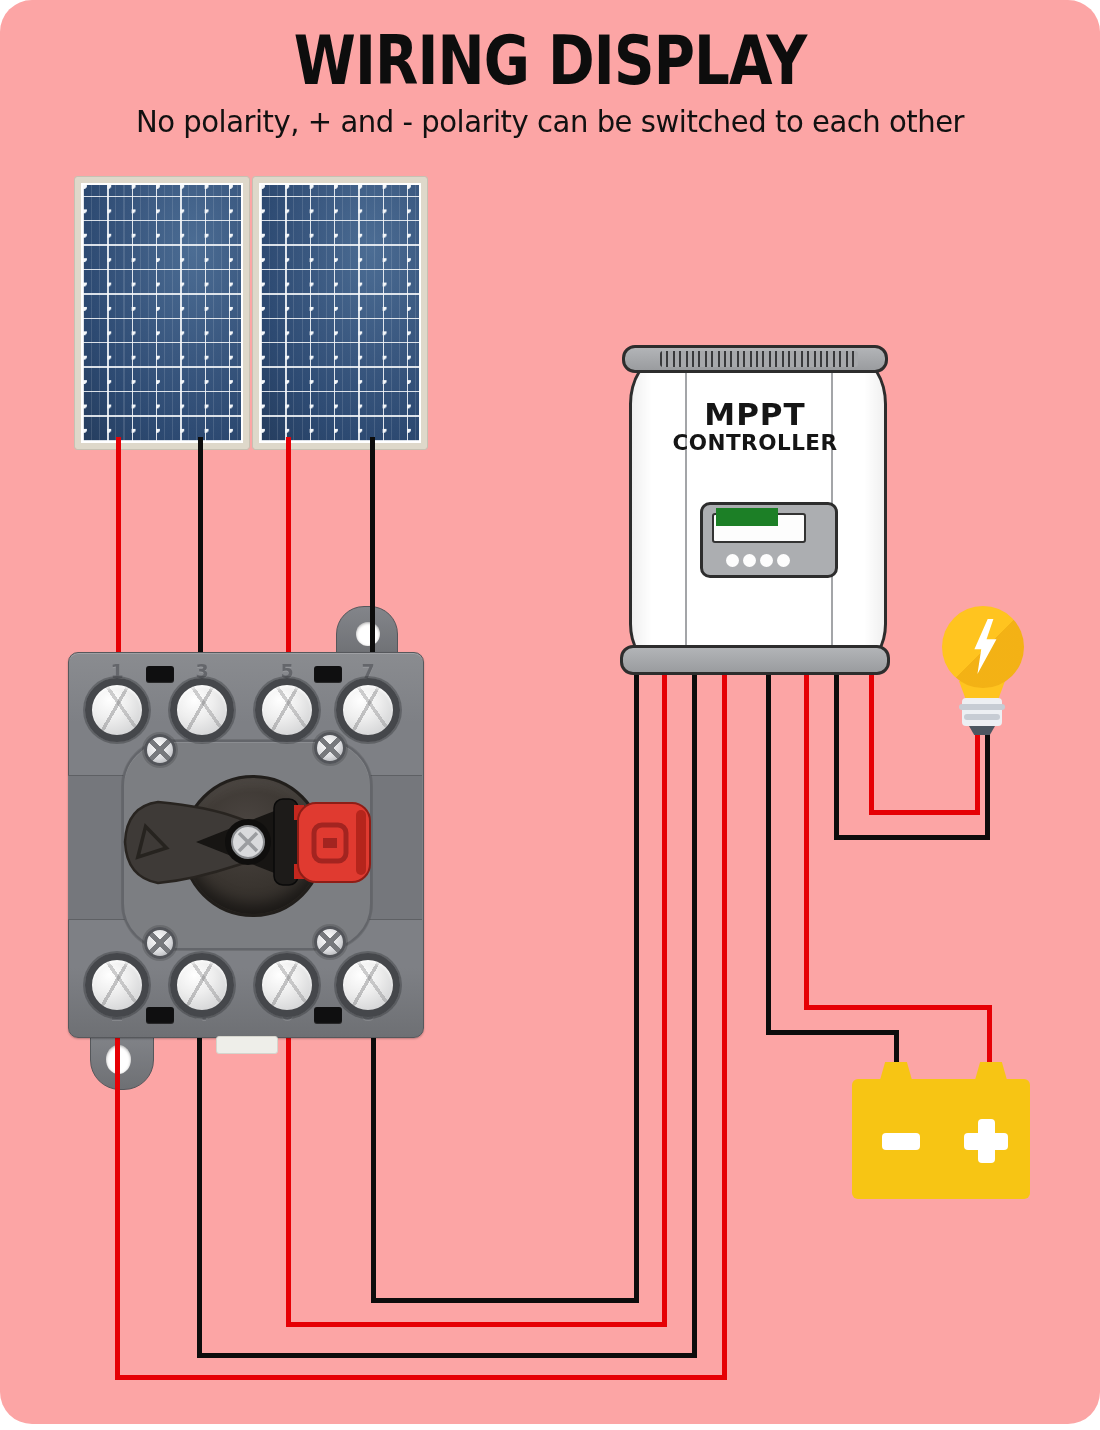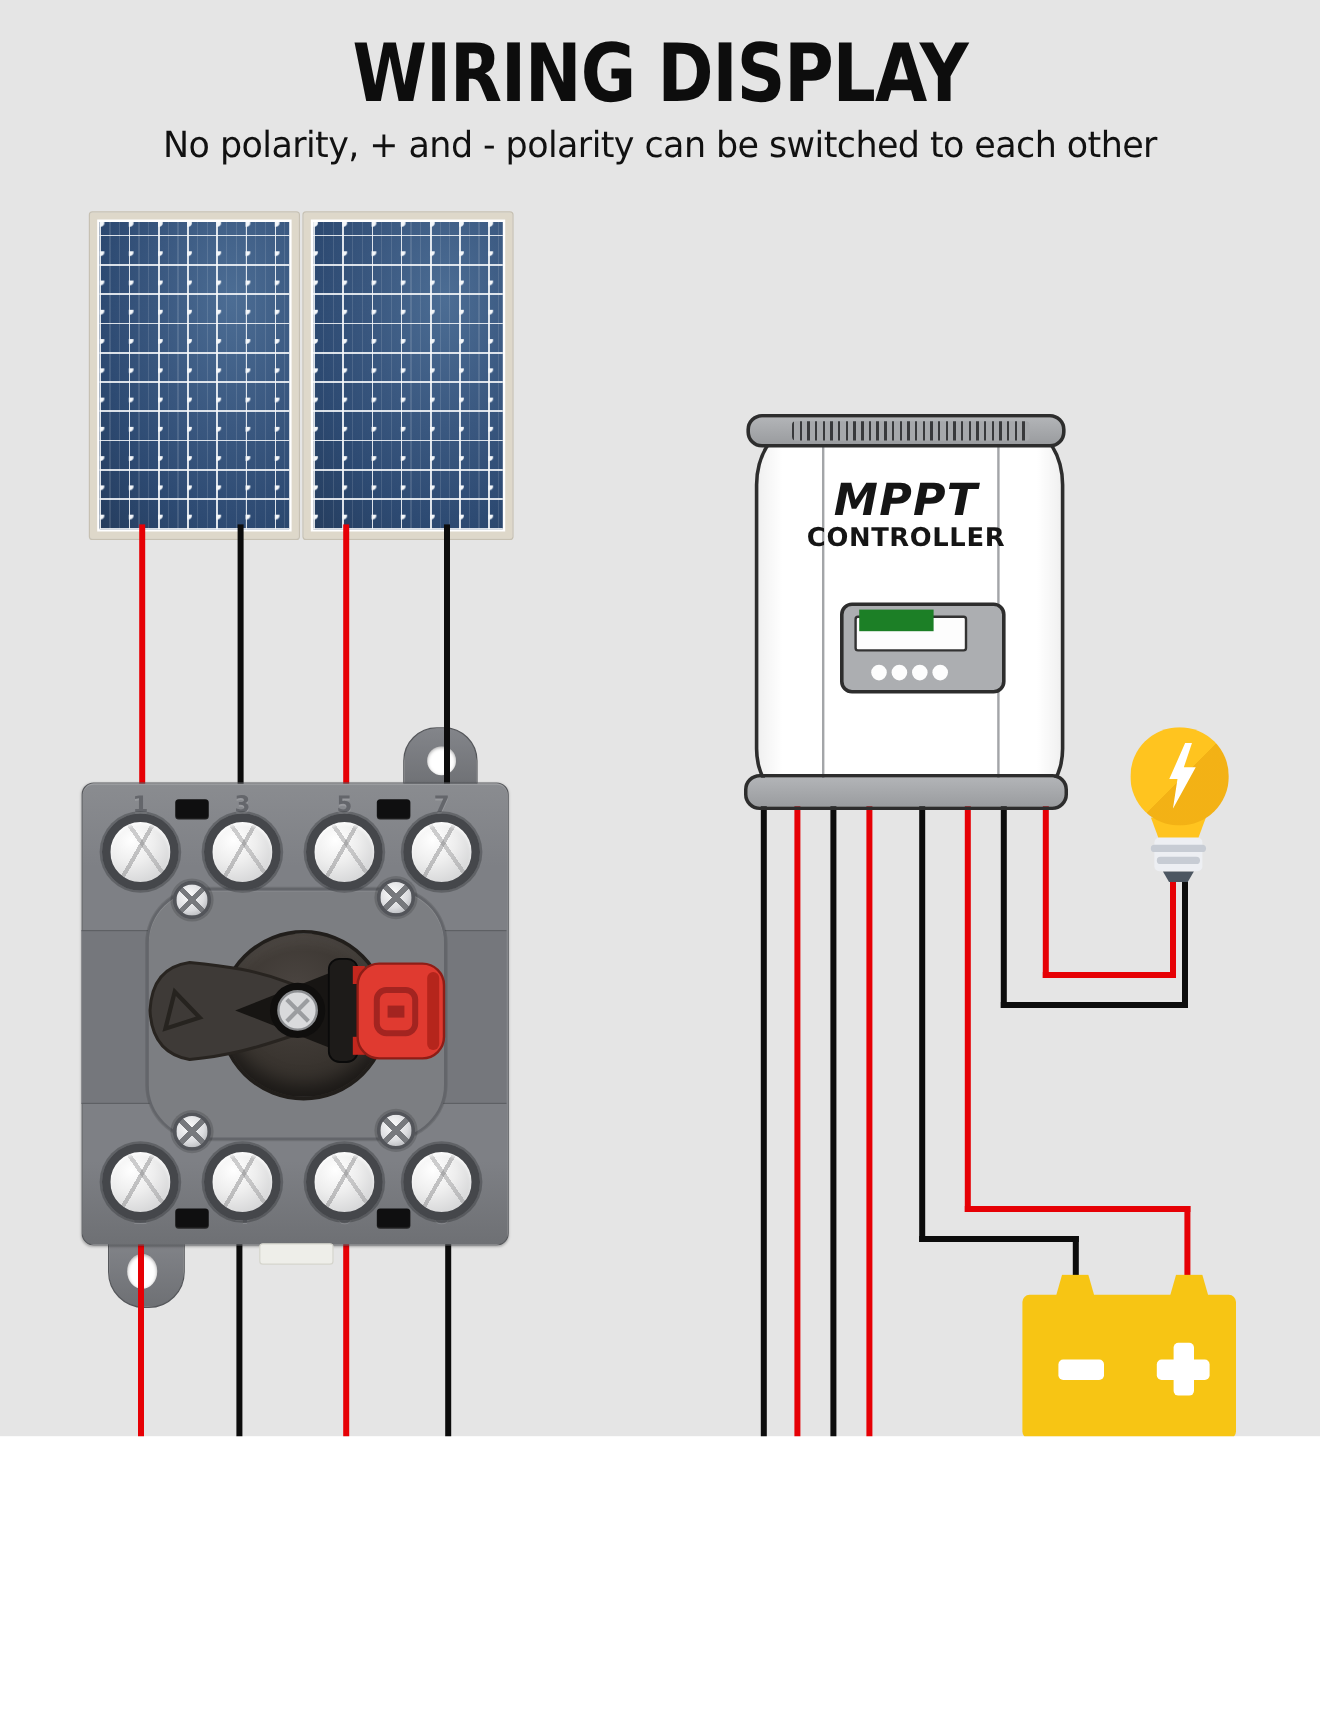--- a/index.html
+++ b/index.html
@@ -1,17 +1,17 @@
 <!DOCTYPE html>
 <html style="--wire-red: #e60005; --wire-black: #0c0c0c; --battery-yellow: #f7c514; --bulb-yellow: #ffc41f; --lcd-green: #1c7f26; --lever-red: #e03a30; --switch-body-gray: #7e8085; --panel-frame-beige: #ded8ca;"><head>
 <meta charset="utf-8">
 <style>
   html,body{margin:0;padding:0;background:#ffffff;}
-  #stage{position:relative;width:1100px;height:1197px;background:#e5e5e5;overflow:hidden;
-         font-family:"DejaVu Sans","Liberation Sans",sans-serif;}
+  #stage{position:relative;width:1100px;height:1424px;background:#fca5a5;overflow:hidden;
+         font-family:"DejaVu Sans","Liberation Sans",sans-serif;border-radius:32px;}
   [data-interactable]{user-select:none;}
   .abs{position:absolute;}
 
   
   .title{position:absolute;left:0;top:22px;width:1100px;text-align:center;
          font-size:67px;font-weight:700;color:#0d0d0d;letter-spacing:-1px;
          transform:scaleX(.84);transform-origin:center;white-space:nowrap;margin:0;}
   .subtitle{position:absolute;left:0;top:104px;width:1100px;text-align:center;
          font-size:30px;font-weight:400;color:#111;letter-spacing:-.5px;
          transform:scaleX(.97);transform-origin:center;white-space:nowrap;margin:0;}
@@ -66,21 +66,21 @@
 
   
   .ctl-body{position:absolute;left:629px;top:358px;width:252px;height:300px;background:
      linear-gradient(90deg, rgba(0,0,0,.06) 0%, rgba(0,0,0,0) 8%, rgba(0,0,0,0) 92%, rgba(0,0,0,.06) 100%), #ffffff;
      border:3px solid #2d2d2d;border-radius:30px 30px 26px 26px / 46px 46px 40px 40px;}
   .ctl-cap{position:absolute;background:linear-gradient(#b2b4b7,#9a9c9f);border:3px solid #2d2d2d;border-radius:13px;}
   .ctl-ribs{position:absolute;left:35px;top:3px;width:198px;height:16px;
      background:repeating-linear-gradient(90deg,#38393b 0 2px, #a6a8ab 2px 6.4px);border-radius:3px;}
   .ctl-line{position:absolute;top:368px;width:2px;height:282px;background:#a3a5a8;}
   .ctl-text{position:absolute;left:655px;top:398px;width:200px;text-align:center;color:#151515;}
-  .ctl-text .l1{font-size:37px;font-weight:700;letter-spacing:1px;line-height:1.05;font-style:italic;}
+  .ctl-text .l1{font-size:31px;font-weight:700;letter-spacing:1px;line-height:1.05;}
   .ctl-text .l2{font-size:21.5px;font-weight:700;letter-spacing:.5px;line-height:1.1;text-align:center;}
   .ctl-panel{position:absolute;left:700px;top:502px;width:132px;height:70px;background:#acaeb1;
      border:3px solid #2d2d2d;border-radius:10px;}
   .ctl-lcd{position:absolute;left:9px;top:8px;width:90px;height:26px;background:#fdfdfd;
      border:2px solid #333;border-radius:3px;}
   .ctl-green{position:absolute;left:13px;top:3px;width:62px;height:18px;background:var(--lcd-green,#1c7f26);}
   .ctl-btn{position:absolute;top:49px;width:13px;height:13px;border-radius:50%;background:#fdfdfd;}
 
   
   .bulb-glass{position:absolute;left:942px;top:606px;width:82px;height:82px;border-radius:50%;

